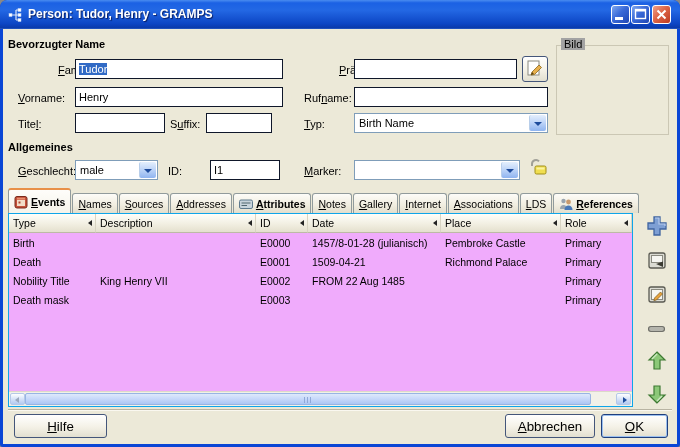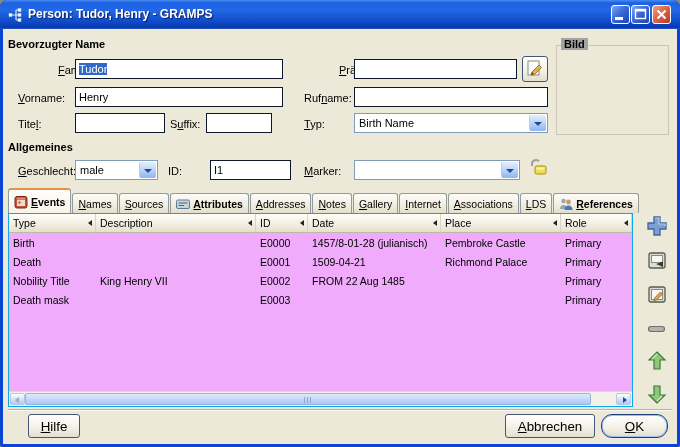--- a/index.html
+++ b/index.html
@@ -17,21 +17,21 @@
   .abs{position:absolute;}
   .sec-head{font-weight:bold;white-space:nowrap;}
   .fld-label{white-space:nowrap;line-height:14px;}
   .tfield{background:#fff;border:1px solid #0f172a;box-sizing:border-box;line-height:18px;padding:0 3px;white-space:nowrap;overflow:hidden;}
   .sel{background:#316AC5;color:#fff;}
   .combo{background:#fff;border:1px solid #7F9DB9;box-sizing:border-box;line-height:18px;padding:0 20px 0 4px;white-space:nowrap;overflow:hidden;}
   .combo-arrow{position:absolute;right:1px;top:1px;bottom:1px;width:17px;border-radius:2px;
     background:linear-gradient(180deg,#E4EFFD 0%,#C0D6F8 45%,#8FB4F0 100%);border-left:1px solid #B8CEEA;box-sizing:border-box;}
   .combo-arrow:after{content:"";position:absolute;left:4px;top:7px;border-left:4px solid transparent;border-right:4px solid transparent;border-top:4px solid #1D4B9C;}
   .groupbox{border:1px solid #CBC7B4;box-sizing:border-box;}
-  .groupbox-label{background:#a3a3a3;padding:0 3px;font-weight:bold;white-space:nowrap;}
+  .groupbox-label{background:#a3a3a3;padding:0 3px;font-weight:normal;white-space:nowrap;}
   .xp-btn{border:1px solid #44567A;border-radius:3px;background:linear-gradient(180deg,#FFFFFF 0%,#F4F1E6 55%,#E2DFD0 100%);
     box-sizing:border-box;text-align:center;cursor:default;}
   .xp-btn.default{border-color:#1F3F7E;box-shadow:inset 0 0 0 1px #9CC0EE;}
   .footer-btn{line-height:21px;}
   
   .tabstrip{display:flex;align-items:flex-end;gap:1px;height:24px;}
   .tab{display:flex;align-items:center;gap:3px;height:19px;padding:0 5px;font-size:10.5px;white-space:nowrap;
     background:linear-gradient(180deg,#FDFCF8 0%,#F0EDDF 60%,#E2DECC 100%);border:1px solid #919B9C;border-bottom:none;border-radius:3px 3px 0 0;}
   .tab.bold{font-weight:bold;}
   .tab.active{height:23px;background:linear-gradient(180deg,#FEFDFA 0%,#F6F3EA 100%);border-top:2px solid #E89048;}
@@ -136,21 +136,21 @@
 
   <div class="abs sec-head" style="left:8px;top:141px;">Allgemeines</div>
 
   <div class="abs fld-label" style="left:18px;top:164px;"><u>G</u>eschlecht:</div>
   <div class="abs combo" style="left:75px;top:160px;width:83px;height:20px;">
     <span>male</span>
     <span class="combo-arrow"></span>
   </div>
 
   <div class="abs fld-label" style="left:168px;top:164px;">ID:</div>
-  <div class="abs tfield" style="left:210px;top:160px;width:81px;height:20px;"><span>I1</span></div>
+  <div class="abs tfield" style="left:210px;top:160px;width:70px;height:20px;"><span>I1</span></div>
 
   <div class="abs fld-label" style="left:304px;top:164px;"><u>M</u>arker:</div>
   <div class="abs combo" style="left:354px;top:160px;width:166px;height:20px;">
     <span></span>
     <span class="combo-arrow"></span>
   </div>
 
   <div class="abs" style="left:527px;top:156px;width:22px;height:22px;">
     <span>
       <svg width="22" height="22" viewBox="0 0 22 22">
@@ -172,32 +172,32 @@
           </svg>
         </span>
         <span><u>E</u>vents</span>
       </div>
       <div class="tab">
         <span><u>N</u>ames</span>
       </div>
       <div class="tab">
         <span><u>S</u>ources</span>
       </div>
+      <div class="tab">
+        <span><u>A</u>ddresses</span>
+      </div>
       <div class="tab bold">
         <span class="tabicon">
           <svg width="14" height="14" viewBox="0 0 14 14">
             <rect x="0.5" y="3" width="13" height="8.5" rx="1.5" fill="#C8D4DC" stroke="#5E7A8E"></rect>
             <line x1="2.5" y1="6" x2="11.5" y2="6" stroke="#50666F"></line>
             <line x1="2.5" y1="8.5" x2="8" y2="8.5" stroke="#50666F"></line>
           </svg>
         </span>
         <span><u>A</u>ttributes</span>
-      </div>
-      <div class="tab">
-        <span><u>A</u>ddresses</span>
       </div>
       <div class="tab">
         <span><u>N</u>otes</span>
       </div>
       <div class="tab">
         <span><u>G</u>allery</span>
       </div>
       <div class="tab">
         <span><u>I</u>nternet</span>
       </div>
@@ -332,17 +332,17 @@
   <div class="side-btn" style="top:382px;">
     <span>
       <svg width="24" height="24" viewBox="0 0 24 24">
         <path d="M12 21l-8-8h5V4h6v9h5z" fill="#8CC878" stroke="#3E7A33" stroke-width="1.2"></path>
         <path d="M12 19l5-5" stroke="#CDE8C2" stroke-width="1.2" fill="none"></path>
       </svg>
     </span>
   </div>
 
   <div class="footer-sep"></div>
-  <button class="abs xp-btn footer-btn" style="left:28px;top:414px;width:52px;height:24px;"><u>H</u>ilfe</button>
+  <button class="abs xp-btn footer-btn" style="left:14px;top:414px;width:93px;height:24px;"><u>H</u>ilfe</button>
   <button class="abs xp-btn footer-btn" style="left:505px;top:414px;width:90px;height:24px;"><u>A</u>bbrechen</button>
-  <button class="abs xp-btn footer-btn default" style="left:601px;top:414px;width:67px;height:24px;border-radius:11px;"><u>O</u>K</button>
+  <button class="abs xp-btn footer-btn default" style="left:601px;top:414px;width:67px;height:24px;"><u>O</u>K</button>
 
 </div>
 
 </body></html>

